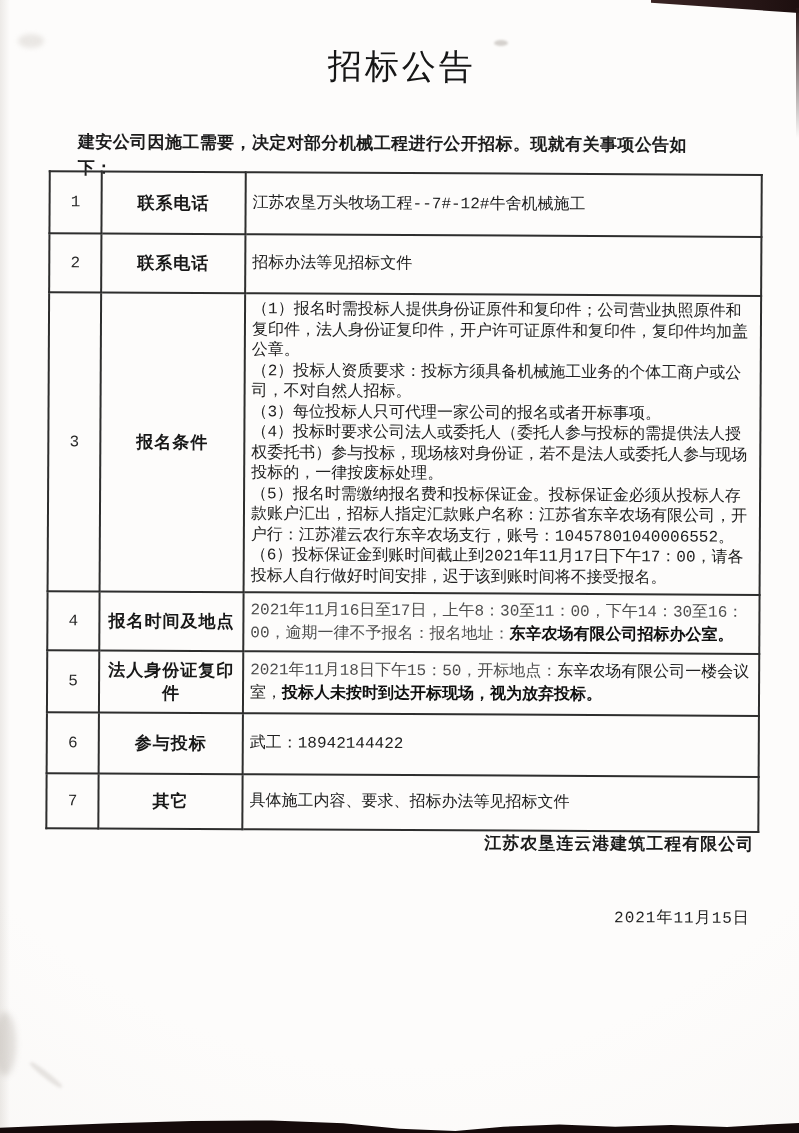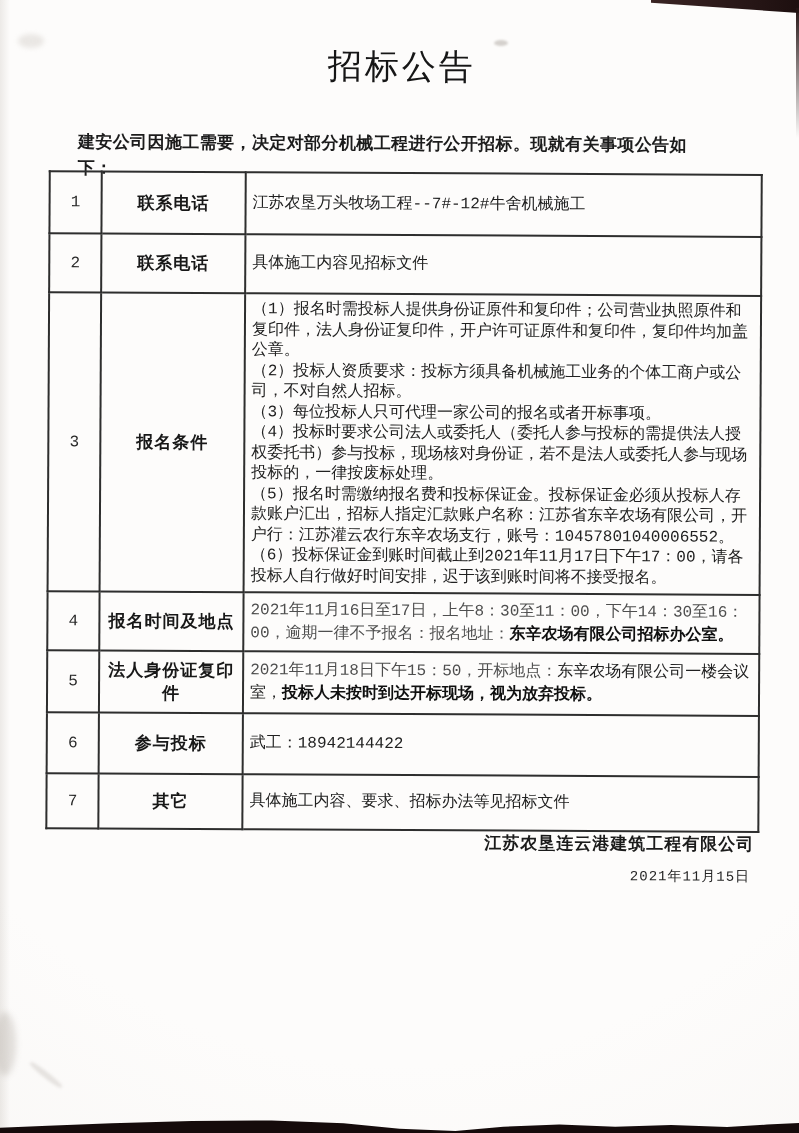--- a/index.html
+++ b/index.html
@@ -43,22 +43,22 @@
   tr.h4{height:59px;} tr.h5{height:62px;} tr.h6{height:61px;} tr.h7{height:55px;}
   tr.dense td.c-content{line-height:20.5px;padding-top:5px;padding-bottom:5px;}
   .s-normal{color:#212121;}
   .s-bold{font-weight:700;color:#0f0f0f;}
   .s-light{color:#4e4e4e;}
   .sig{
     position:absolute;right:43px;top:831px;
     font-size:17px;font-weight:700;color:#1b1b1b;letter-spacing:1px;
   }
   .date{
-    position:absolute;right:47px;top:866px;
-    font-size:14px;color:#242424;letter-spacing:1px;
+    position:absolute;right:47px;top:906px;
+    font-size:16px;color:#242424;letter-spacing:1px;
   }
   
   .art{position:absolute;pointer-events:none;}
   .edge-top-right{
     right:0;top:0;width:148px;height:13px;
     background:linear-gradient(to right,#3a2424,#1d0f0f);
     clip-path:polygon(0 0,100% 0,100% 100%,0 22%);
     filter:blur(0.4px);
   }
   .edge-right-sliver{
@@ -88,21 +88,21 @@
     <table class="announce">
       <tbody id="table-body">
           <tr class="h1">
             <td class="c-num">1</td>
             <td class="c-label">联系电话</td>
             <td class="c-content"><span class="seg s-normal">江苏农垦万头牧场工程--7#-12#牛舍机械施工</span></td>
           </tr>
           <tr class="h2">
             <td class="c-num">2</td>
             <td class="c-label">联系电话</td>
-            <td class="c-content"><span class="seg s-normal">具体施工内容见招标文件</span></td>
+            <td class="c-content"><span class="seg s-normal">招标办法等见招标文件</span></td>
           </tr>
           <tr class="h3 dense">
             <td class="c-num">3</td>
             <td class="c-label">报名条件</td>
             <td class="c-content">
               <div class="seg s-normal">（1）报名时需投标人提供身份证原件和复印件；公司营业执照原件和复印件，法人身份证复印件，开户许可证原件和复印件，复印件均加盖公章。</div>
               <div class="seg s-normal">（2）投标人资质要求：投标方须具备机械施工业务的个体工商户或公司，不对自然人招标。</div>
               <div class="seg s-normal">（3）每位投标人只可代理一家公司的报名或者开标事项。</div>
               <div class="seg s-normal">（4）投标时要求公司法人或委托人（委托人参与投标的需提供法人授权委托书）参与投标，现场核对身份证，若不是法人或委托人参与现场投标的，一律按废标处理。</div>
               <div class="seg s-normal">（5）报名时需缴纳报名费和投标保证金。投标保证金必须从投标人存款账户汇出，招标人指定汇款账户名称：江苏省东辛农场有限公司，开户行：江苏灌云农行东辛农场支行，账号：10457801040006552。</div>

